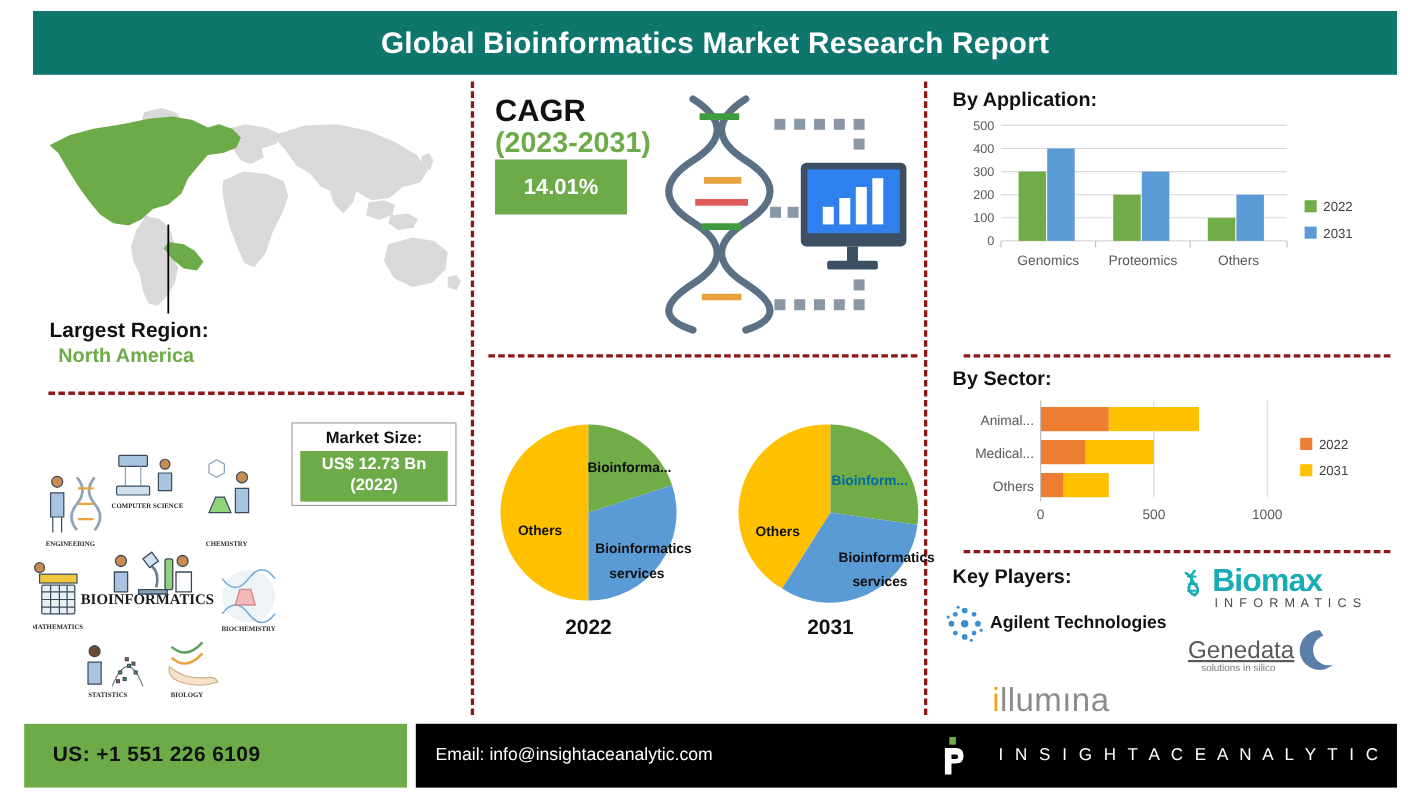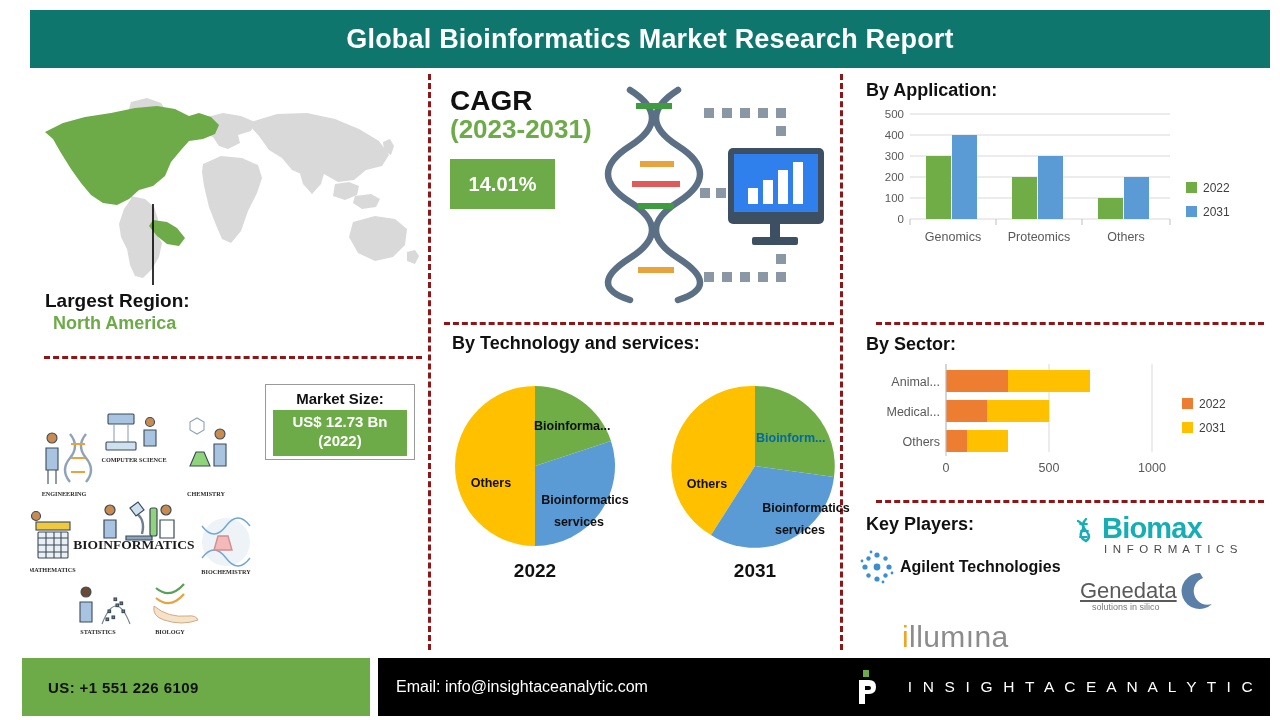--- a/index.html
+++ b/index.html
@@ -47,21 +47,21 @@
   }
 
   .illus { position: absolute; left: 30px; top: 392px; width: 250px; height: 248px; }
   .illus svg { width: 100%; height: 100%; }
 
   
   .cagr-block { position: absolute; left: 450px; top: 86px; }
   .cagr-title { font-size: 28px; font-weight: bold; color: #111; line-height: 1.05; }
   .cagr-years { font-size: 26px; font-weight: bold; color: #6cab47; line-height: 1.15; }
   .cagr-pill {
-    margin-top: 14px; width: 105px; height: 50px; background: #6cab47;
+    margin-top: 0; width: 120px; height: 50px; background: #6cab47;
     display: flex; align-items: center; justify-content: center;
     color: #fff; font-size: 20px; font-weight: bold;
   }
   .dna-graphic { position: absolute; left: 600px; top: 80px; width: 245px; height: 230px; }
   .dna-graphic svg { width:100%; height:100%; }
 
   .tech-head { position: absolute; left: 452px; top: 333px; font-size: 18px; font-weight: bold; color:#111; }
   .pie-area { position: absolute; left: 440px; top: 372px; width: 400px; height: 255px; }
   .pie-unit { position: absolute; width: 190px; text-align: center; }
   .pie-unit svg { display:block; margin: 0 auto; }
@@ -80,21 +80,21 @@
   .kp-head { position: absolute; left: 866px; top: 514px; font-size: 18px; font-weight: bold; color:#111; }
   .logos { position: absolute; left: 862px; top: 508px; width: 406px; height: 146px; }
   .logo { position: absolute; display:flex; align-items:center; }
   .logo-txt { font-weight: bold; color:#111; white-space: nowrap; }
 
   
   .footer-phone {
     position: absolute; left: 22px; top: 658px; width: 348px; height: 58px;
     background: #6cab47; display:flex; align-items:center; padding-left: 26px;
   }
-  .footer-phone span { color:#111; font-size: 15px; font-weight: bold; letter-spacing:.4px; }
+  .footer-phone span { color:#111; font-size: 19px; font-weight: bold; letter-spacing:.4px; }
   .footer-main {
     position: absolute; left: 378px; top: 658px; width: 892px; height: 58px;
     background: #000; display:flex; align-items:center;
   }
   .footer-email { color:#fff; font-size: 16px; padding-left: 18px; }
   .footer-brand { position: absolute; right: 14px; top: 0; height: 58px; display:flex; align-items:center; gap: 28px; }
   .brand-name { color:#fff; font-size: 15.5px; letter-spacing: 3.2px; }
 </style>
 </head>
 <body>
@@ -288,21 +288,20 @@
           <rect x="163" y="100" width="10" height="24"></rect>
           <rect x="178" y="90" width="10" height="34"></rect>
           <rect x="193" y="82" width="10" height="42"></rect>
         </g>
         <rect x="170" y="144" width="10" height="14" fill="#3d4f63"></rect>
         <rect x="152" y="157" width="46" height="8" rx="2" fill="#3d4f63"></rect>
       </g>
     </svg>
   </div>
 
-  <div class="tech-head">By Technology and services:</div>
 
   <div class="pie-area">
 
     <div class="pie-unit" style="left:0px; top:6px;">
       <svg width="176" height="176" viewBox="0 0 176 176" xmlns="http://www.w3.org/2000/svg">
 
         <path d="M88 88 L88 8 A80 80 0 0 0 88 168 Z" fill="#ffc000"></path>
 
         <path d="M88 88 L88 8 A80 80 0 0 1 164 63 Z" fill="#70ad47"></path>
 

